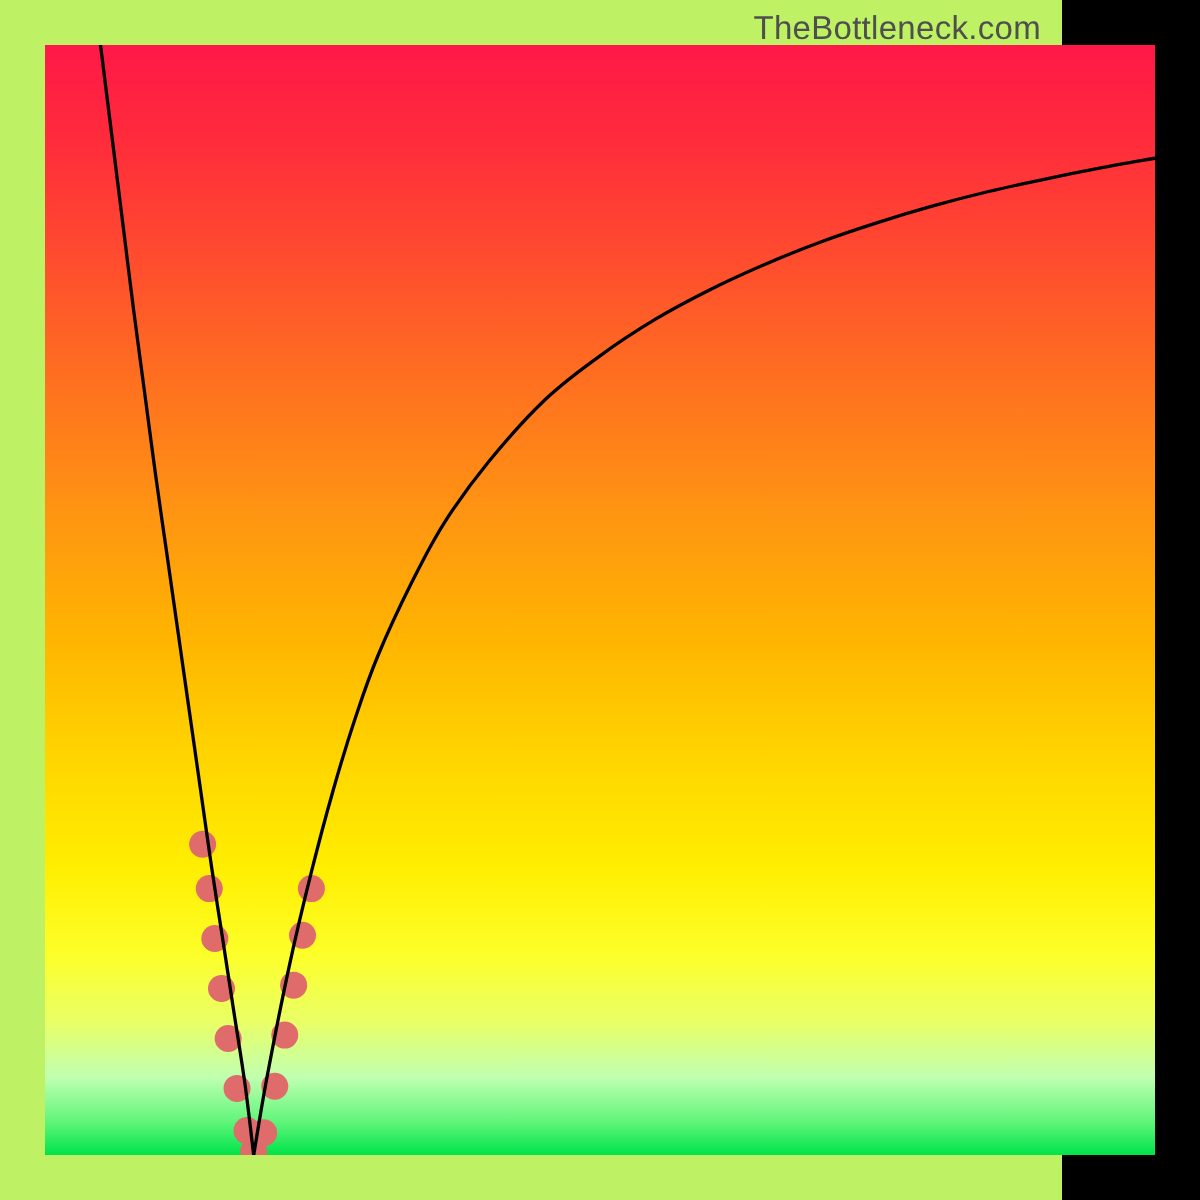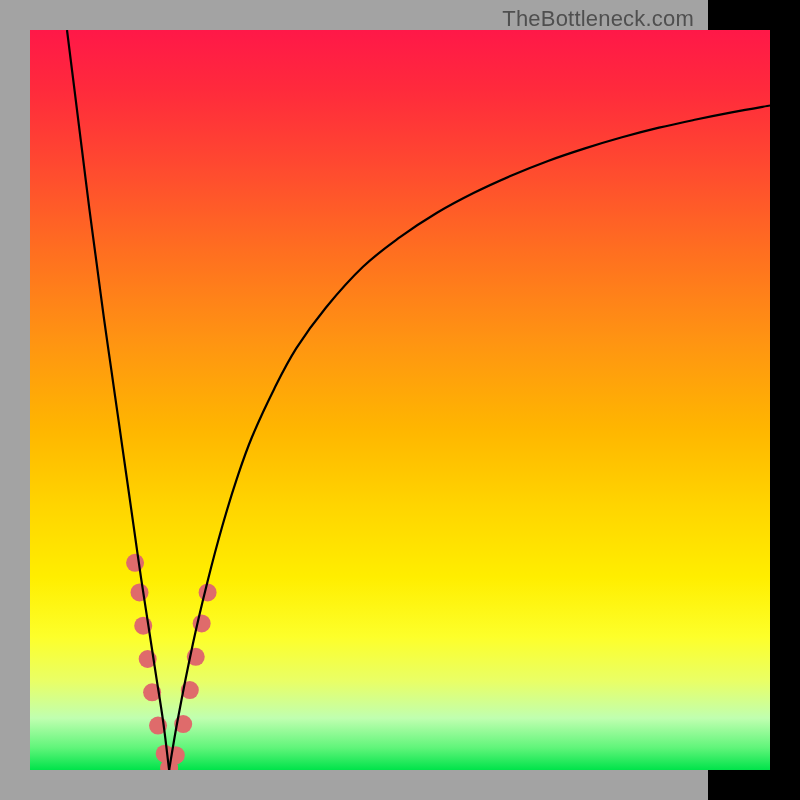--- a/index.html
+++ b/index.html
@@ -8,21 +8,21 @@
     width: 800px;
     height: 800px;
     overflow: hidden;
     background: #000;
     font-family: Arial, Helvetica, sans-serif;
   }
   .frame {
     position: relative;
     width: 708px;
     height: 800px;
-    background: #a3a3a3;
+    background: #bef264;
   }
   .plot {
     position: absolute;
     left: 30px;
     top: 30px;
     width: 740px;
     height: 740px;
     background: linear-gradient(
       to bottom,
       #ff1848 0%,

